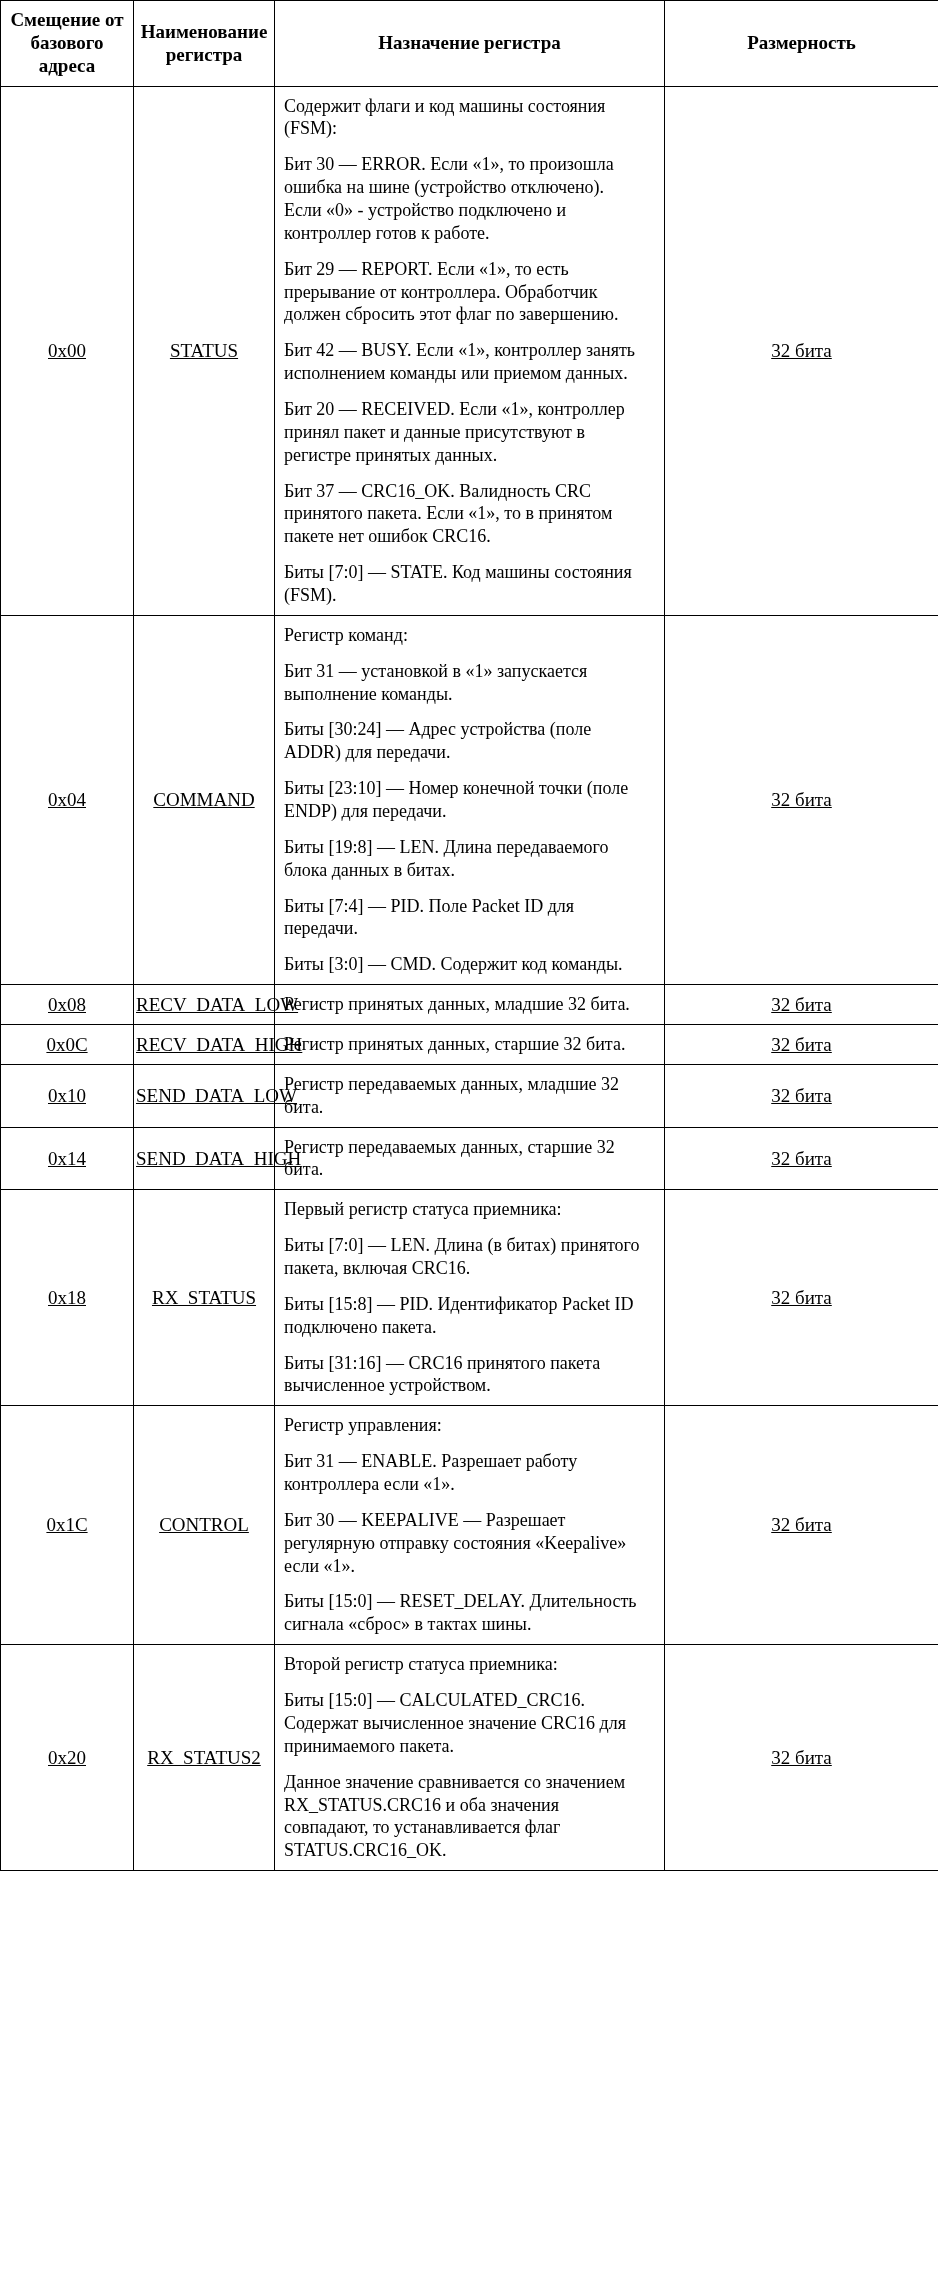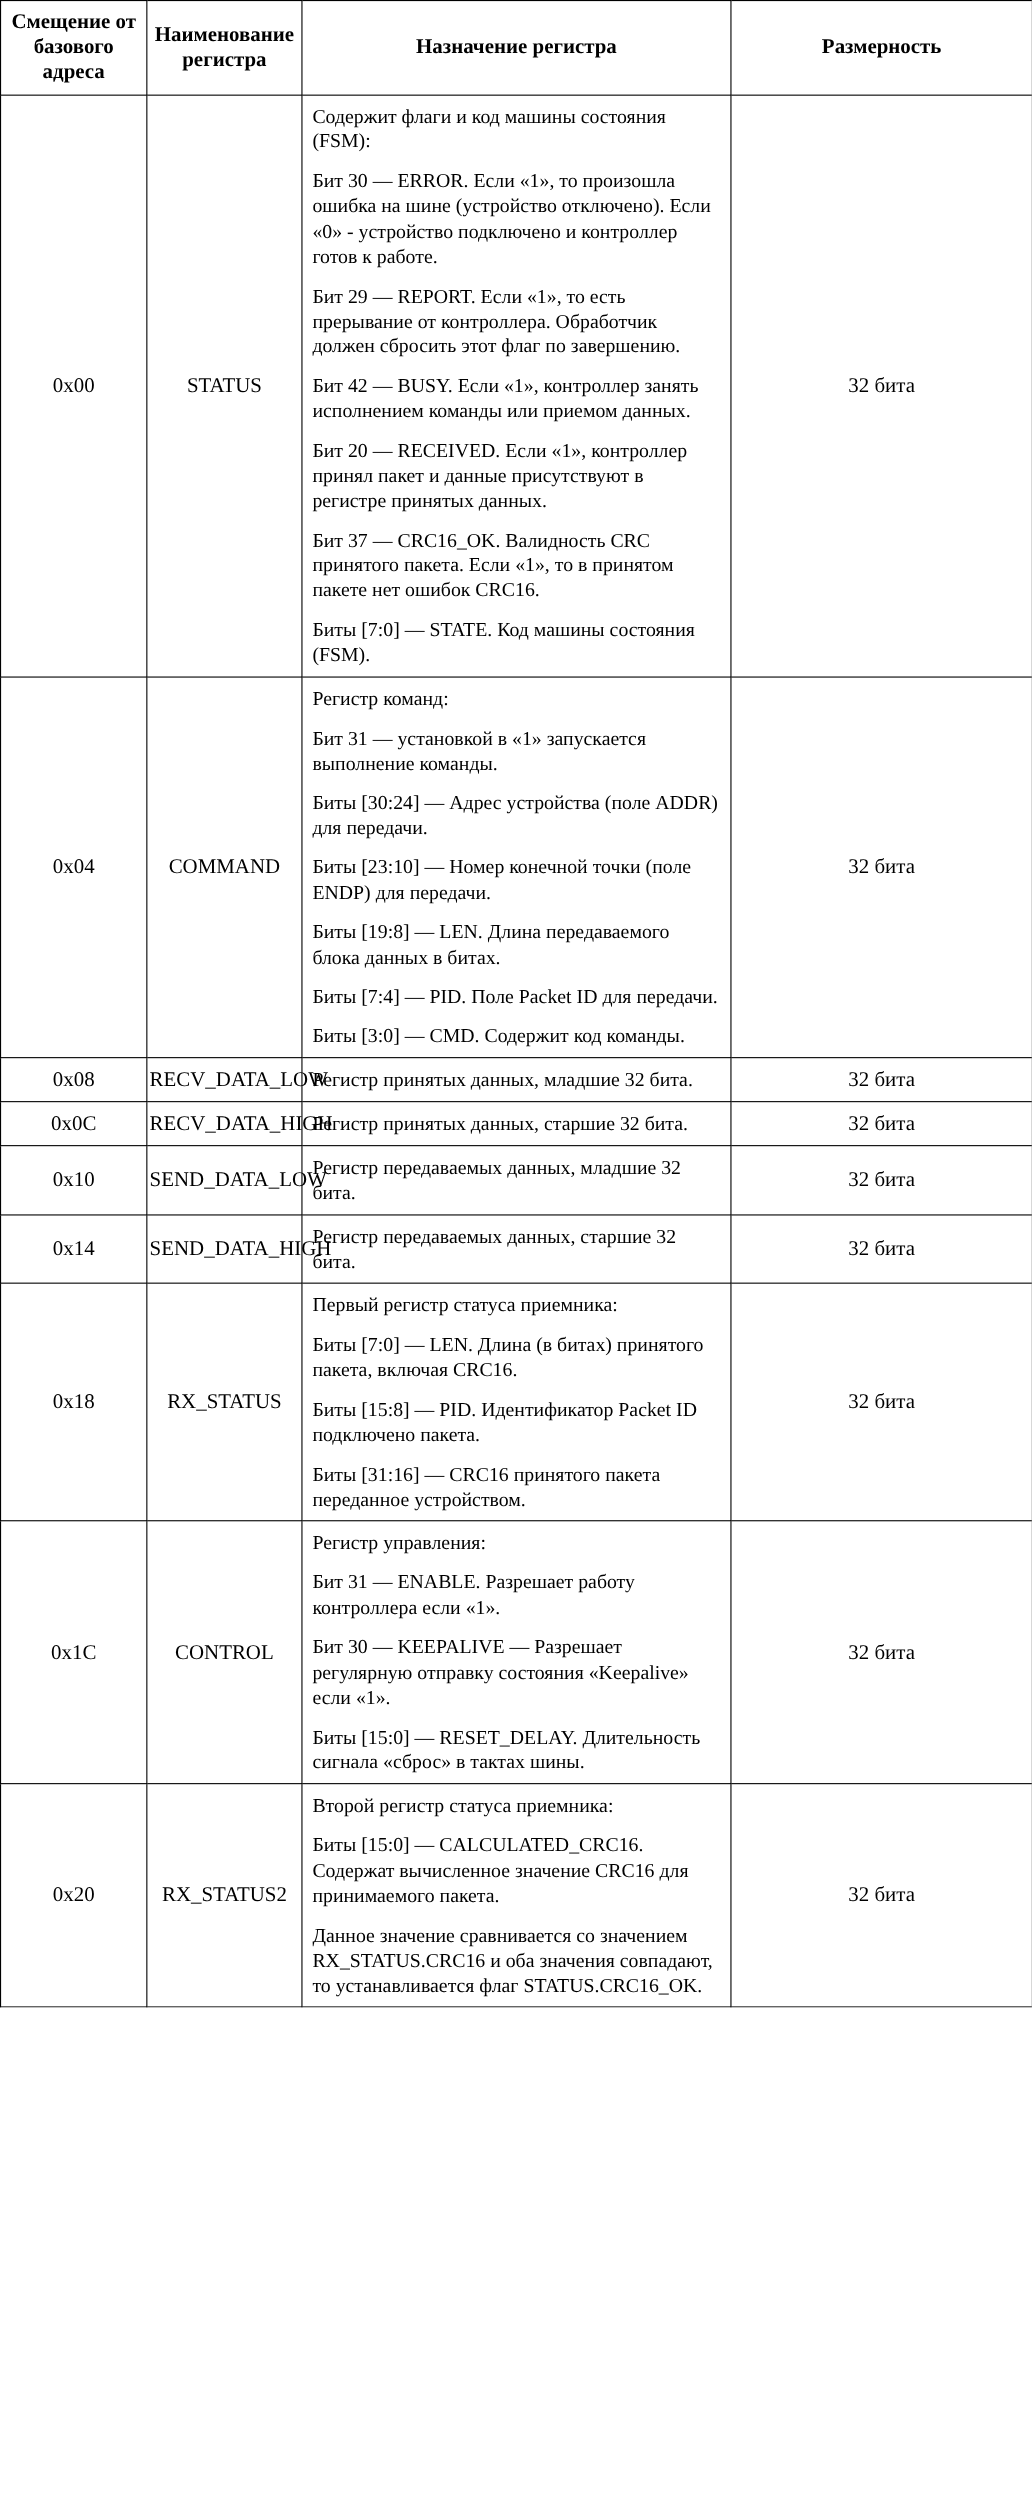--- a/index.html
+++ b/index.html
@@ -43,31 +43,32 @@
 
   
   td.offset,
   td.name,
   td.size {
     text-align: center;
     font-size: 19px;
     line-height: 1.25;
     padding: 4px 2px;
     white-space: nowrap;
+    text-decoration: underline;
   }
   td.desc {
     text-align: left;
     font-size: 18px;
     line-height: 1.27;
     padding: 8px 8px 8px 9px;
     vertical-align: top;
   }
   td.desc.mid { vertical-align: middle; }
   td.desc p {
-    margin: 0 2px 13px 0;
+    margin: 0 13px 13px 0;
   }
   td.desc p:last-child { margin-bottom: 0; }
   td.desc.compact p { margin-bottom: 0; }
 
   
   tr.sep-thick > td { border-bottom: 3px solid #808080; }
   tr.sep-thin  > td { border-bottom: 1px solid #808080; }
   tr.last > td { border-bottom: 3px solid #808080; }
 
   tr.tall td.offset,
@@ -153,21 +154,21 @@
         </td>
         <td class="size">32 бита</td>
       </tr>
       <tr class="tall sep-thick">
         <td class="offset">0x18</td>
         <td class="name">RX_STATUS</td>
         <td class="desc">
           <p>Первый регистр статуса приемника:</p>
           <p>Биты [7:0] — LEN. Длина (в битах) принятого пакета, включая CRC16.</p>
           <p>Биты [15:8] — PID. Идентификатор Packet ID подключено пакета.</p>
-          <p>Биты [31:16] — CRC16 принятого пакета переданное устройством.</p>
+          <p>Биты [31:16] — CRC16 принятого пакета вычисленное устройством.</p>
         </td>
         <td class="size">32 бита</td>
       </tr>
       <tr class="tall sep-thick">
         <td class="offset">0x1C</td>
         <td class="name">CONTROL</td>
         <td class="desc">
           <p>Регистр управления:</p>
           <p>Бит 31 — ENABLE. Разрешает работу контроллера если «1».</p>
           <p>Бит 30 — KEEPALIVE — Разрешает регулярную отправку состояния «Keepalive» если «1».</p>

